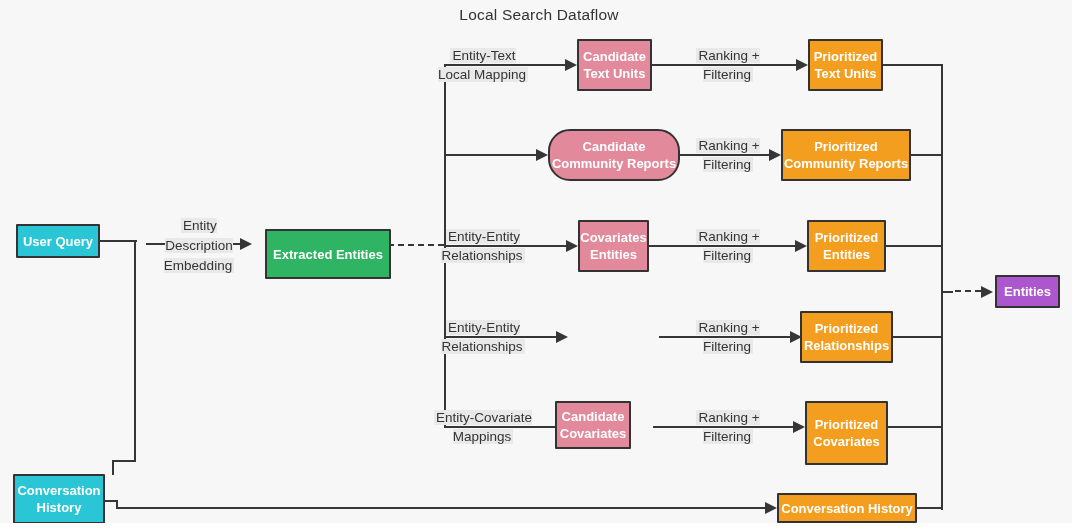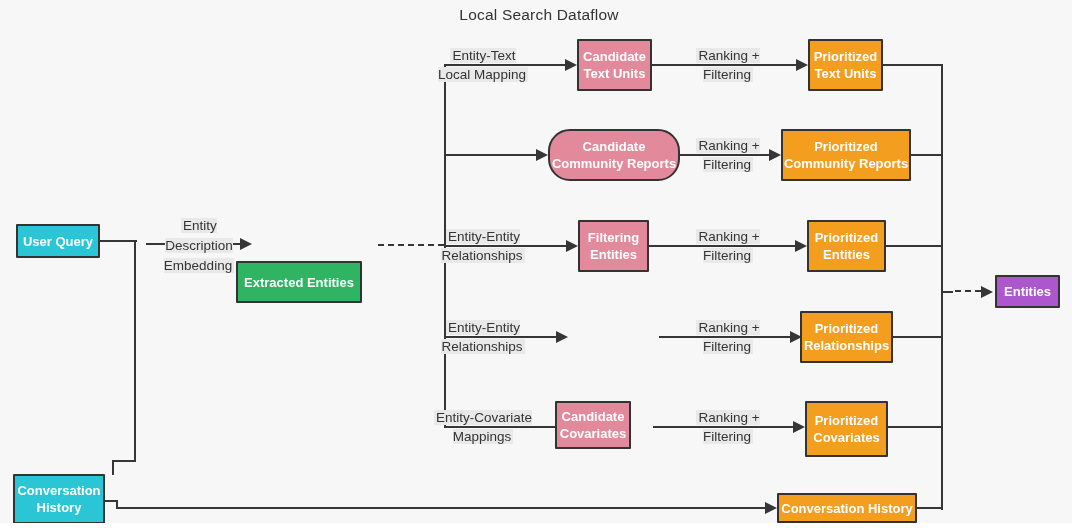--- a/index.html
+++ b/index.html
@@ -81,54 +81,54 @@
   <div class="node pink" style="left:548px;top:129px;width:132px;height:52px;border-radius:22px;">Candidate Community Reports</div>
   <div class="node orange" style="left:781px;top:129px;width:130px;height:52px;">Prioritized Community Reports</div>
 
   <div class="h" style="left:444px;top:245px;width:122px;"></div>
   <div class="head" style="left:566px;top:240px;"></div>
   <div class="h" style="left:649px;top:245px;width:146px;"></div>
   <div class="head" style="left:795px;top:240px;"></div>
   <div class="h" style="left:886px;top:245px;width:57px;"></div>
   <div class="elabel" style="left:435px;top:227px;width:96px;"><span>Entity-Entity Relationships</span></div>
   <div class="elabel" style="left:688px;top:227px;width:80px;"><span>Ranking + Filtering</span></div>
-  <div class="node pink" style="left:578px;top:220px;width:71px;height:52px;">Filtering Entities</div>
+  <div class="node pink" style="left:578px;top:220px;width:71px;height:52px;">Covariates Entities</div>
   <div class="node orange" style="left:807px;top:220px;width:79px;height:52px;">Prioritized Entities</div>
 
   <div class="h" style="left:444px;top:336px;width:112px;"></div>
   <div class="head" style="left:556px;top:331px;"></div>
   <div class="h" style="left:659px;top:336px;width:131px;"></div>
   <div class="head" style="left:790px;top:331px;"></div>
   <div class="h" style="left:893px;top:336px;width:50px;"></div>
   <div class="elabel" style="left:435px;top:318px;width:96px;"><span>Entity-Entity Relationships</span></div>
   <div class="elabel" style="left:688px;top:318px;width:80px;"><span>Ranking + Filtering</span></div>
   <div class="node orange" style="left:800px;top:311px;width:93px;height:52px;">Prioritized Relationships</div>
 
   <div class="h" style="left:444px;top:426px;width:121px;"></div>
   <div class="head" style="left:565px;top:421px;"></div>
   <div class="h" style="left:653px;top:426px;width:140px;"></div>
   <div class="head" style="left:793px;top:421px;"></div>
   <div class="h" style="left:888px;top:426px;width:55px;"></div>
   <div class="elabel" style="left:428px;top:408px;width:110px;"><span>Entity-Covariate Mappings</span></div>
   <div class="elabel" style="left:688px;top:408px;width:80px;"><span>Ranking + Filtering</span></div>
   <div class="node pink" style="left:555px;top:401px;width:76px;height:48px;">Candidate Covariates</div>
-  <div class="node orange" style="left:805px;top:401px;width:83px;height:56px;">Prioritized Covariates</div>
+  <div class="node orange" style="left:805px;top:401px;width:83px;height:64px;">Prioritized Covariates</div>
 
   <div class="h" style="left:104px;top:500px;width:14px;"></div>
   <div class="v" style="left:116px;top:500px;height:9px;"></div>
   <div class="h" style="left:116px;top:507px;width:649px;"></div>
   <div class="head" style="left:765px;top:502px;"></div>
   <div class="h" style="left:917px;top:507px;width:24px;"></div>
 
   <div class="h" style="left:941px;top:291px;width:12px;"></div>
   <div class="dash-h" style="left:955px;top:290px;width:26px;"></div>
   <div class="head" style="left:981px;top:286px;"></div>
 
   <div class="elabel elabel3" style="left:153px;top:216px;width:92px;"><span>Entity Description Embedding</span></div>
 
   <div class="node cyan" style="left:16px;top:224px;width:84px;height:34px;">User Query</div>
   <div class="node cyan" style="left:13px;top:474px;width:92px;height:50px;">Conversation History</div>
-  <div class="node green" style="left:236px;top:229px;width:126px;height:42px;margin-top:32px;">Extracted Entities</div>
+  <div class="node green" style="left:265px;top:229px;width:126px;height:50px;">Extracted Entities</div>
   <div class="node orange" style="left:777px;top:493px;width:140px;height:30px;">Conversation History</div>
   <div class="node purple" style="left:995px;top:275px;width:65px;height:33px;">Entities</div>
 
   <div class="bottom-strip"></div>
 </div>
 
 </body></html>

